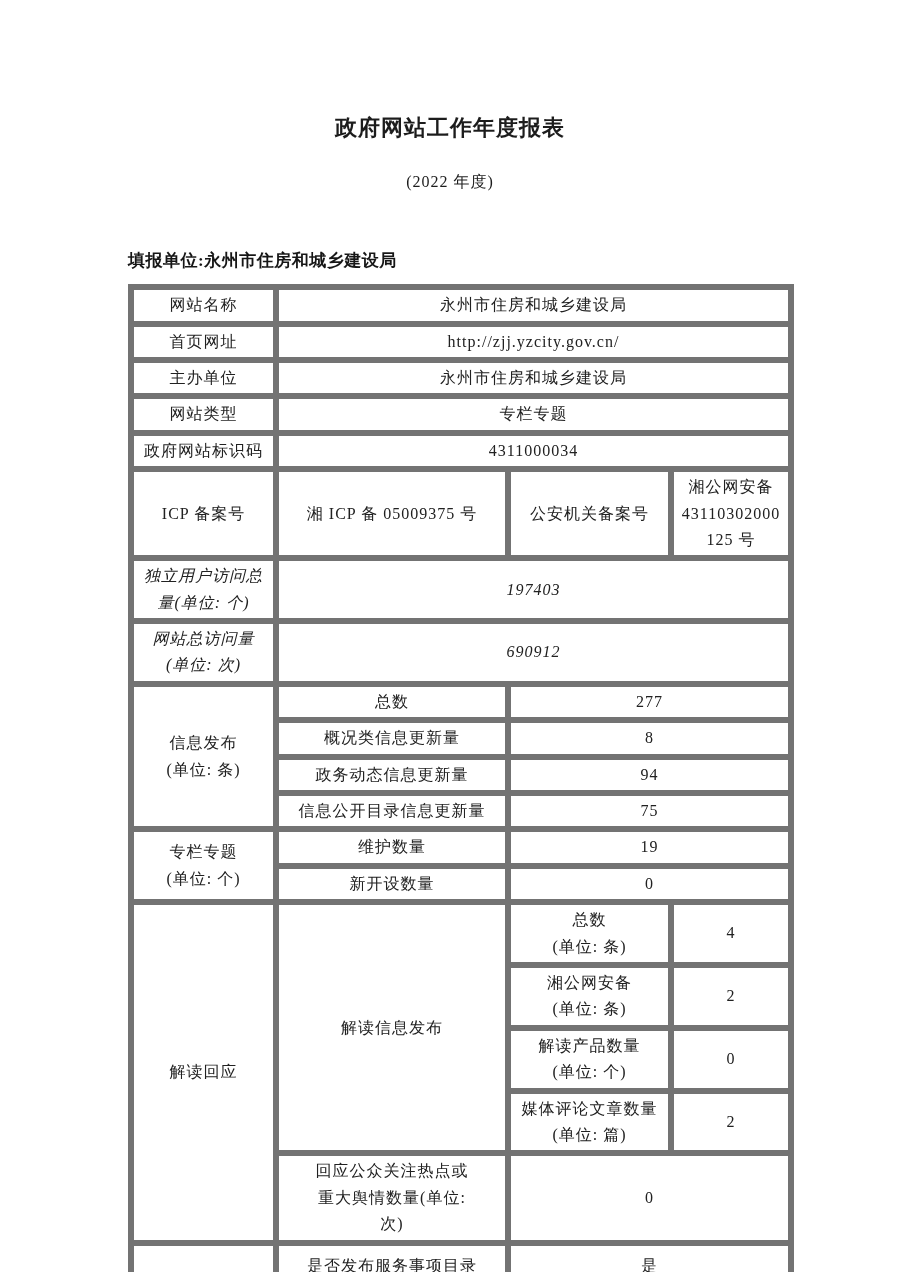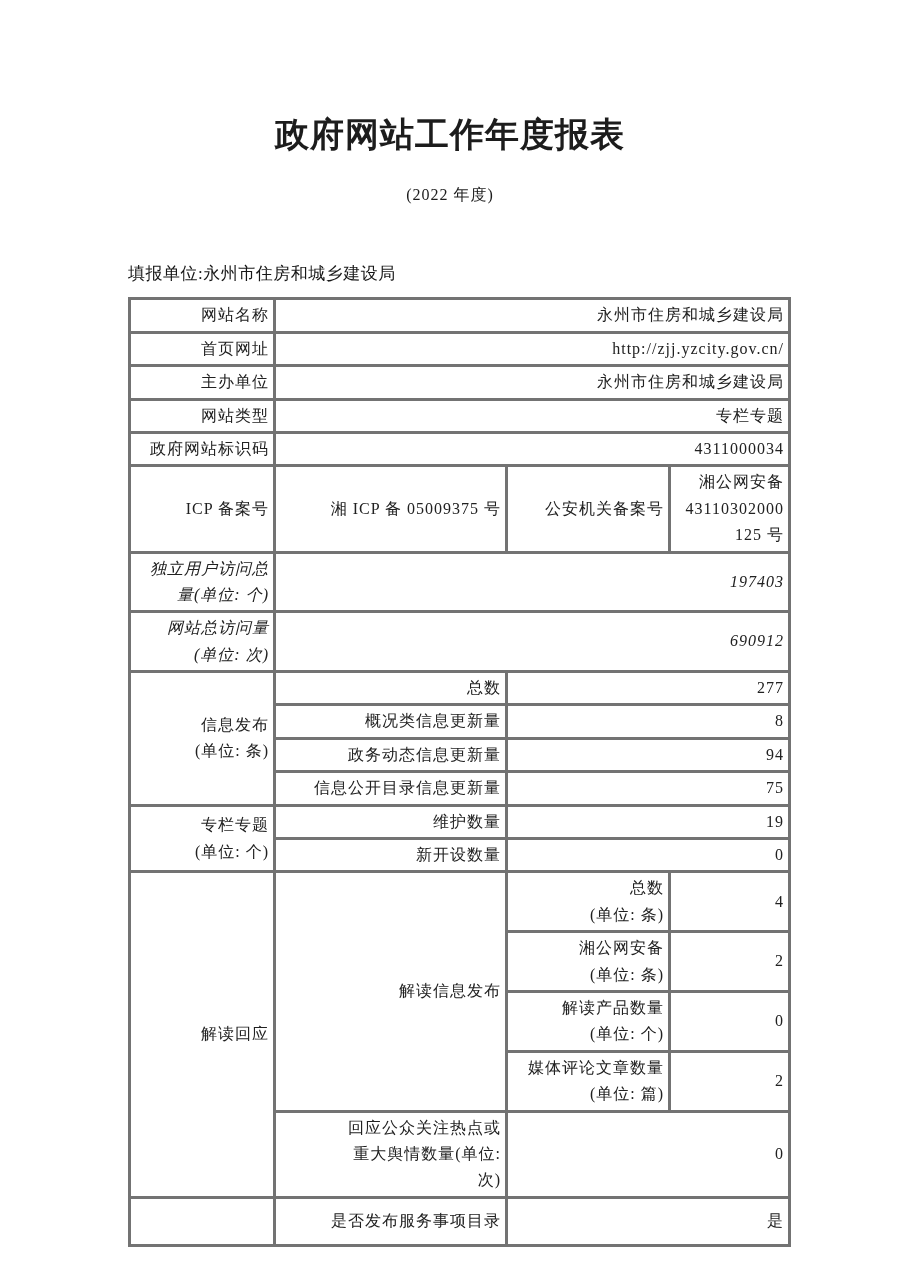--- a/index.html
+++ b/index.html
@@ -14,50 +14,50 @@
     background: #ffffff;
     color: #212121;
     font-family: "Liberation Serif", "DejaVu Serif", serif;
     overflow: hidden;
   }
   .doc-title {
     margin: 0;
     padding-top: 116px;
     text-align: center;
     font-family: "DejaVu Sans", "Liberation Sans", sans-serif;
-    font-size: 34px;
+    font-size: 22px;
     font-weight: bold;
     letter-spacing: 1px;
     color: #1c1c1c;
     line-height: 1.1;
   }
   .doc-subtitle {
     margin-top: 32px;
     text-align: center;
     font-size: 16px;
     letter-spacing: 1px;
     color: #1c1c1c;
   }
   .filing-unit {
     margin: 56px 0 12px 128px;
     font-size: 17px;
-    font-weight: normal;
+    font-weight: bold;
     letter-spacing: 0.5px;
     color: #161616;
   }
   table.report {
     margin-left: 128px;
     width: 660px;
     border-collapse: collapse;
     table-layout: fixed;
     border: 2px solid #3d3d3d;
   }
   table.report td {
-    border: 3px solid #737373;
-    text-align: right;
+    border: 6px solid #737373;
+    text-align: center;
     vertical-align: middle;
     font-size: 16px;
     letter-spacing: 1px;
     line-height: 1.65;
     padding: 2px 4px;
     white-space: pre-line;
     color: #212121;
     overflow: hidden;
   }
   td.url { letter-spacing: 2px; }

